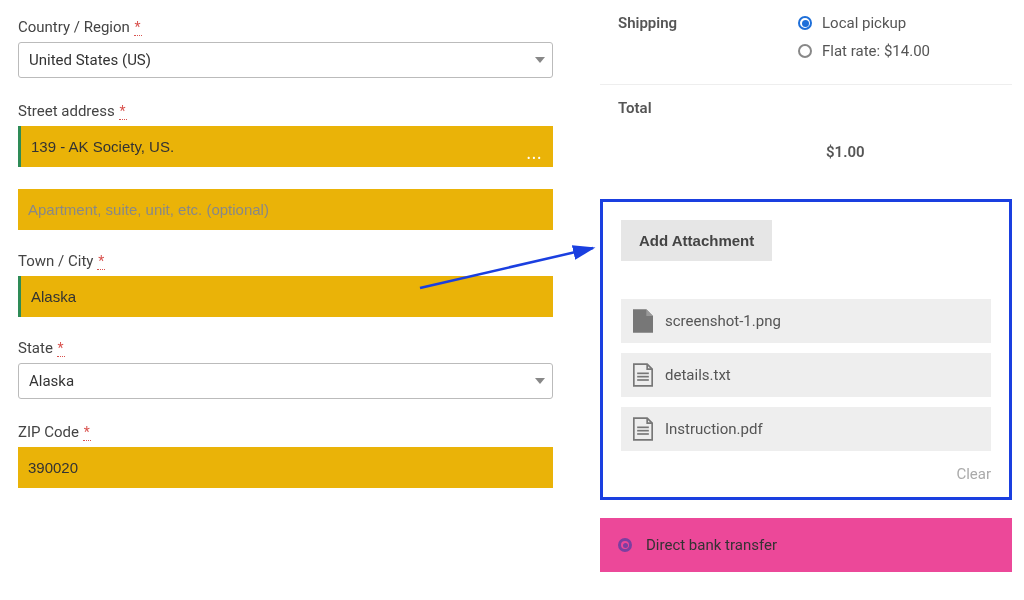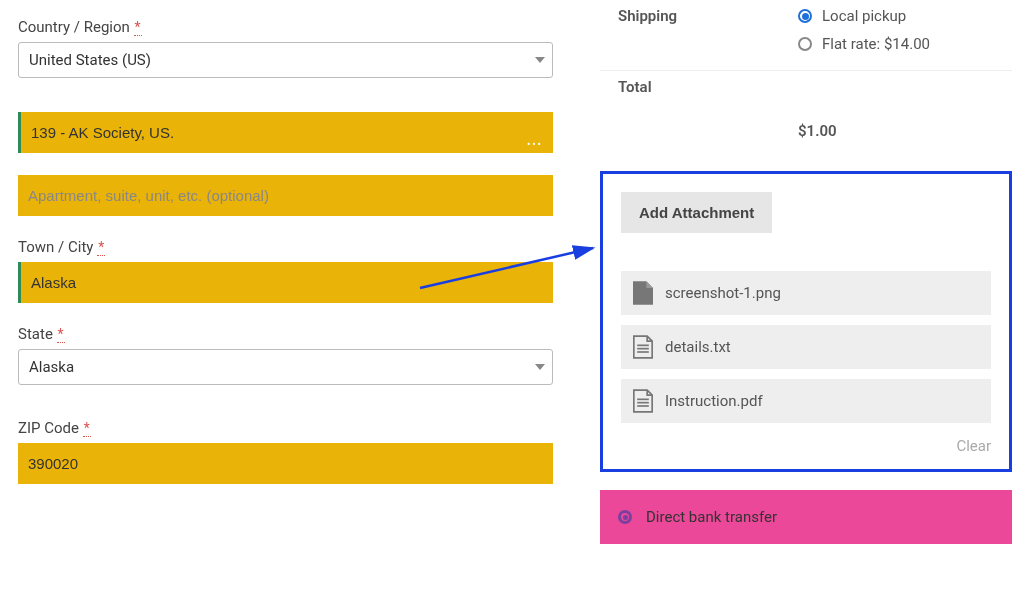--- a/index.html
+++ b/index.html
@@ -31,21 +31,21 @@
     display: block;
   }
   .req {
     color: #d9534f;
     border-bottom: 1px dotted #d9534f;
     font-size: 14px;
     padding: 0 1px;
   }
   .select-wrap {
     position: relative;
-    margin-bottom: 34px;
+    margin-bottom: 24px;
   }
   .select-box {
     width: 100%;
     border: 1px solid #bbb;
     border-radius: 3px;
     padding: 8px 30px 8px 10px;
     background: #fff;
     font-size: 15px;
     color: #333;
     cursor: pointer;
@@ -72,23 +72,23 @@
   .text-input.accent {
     border-left: 3px solid #2e8b57;
   }
   .text-input::placeholder {
     color: #888;
   }
   
   .summary-row {
     display: flex;
     border-bottom: 1px solid #eee;
-    padding: 7px 18px;
-  }
-  .summary-row.no-border { border-bottom: none; }
+    padding: 14px 18px;
+  }
+  .summary-row.no-border { border-bottom: none; gap: 28px; }
   .summary-label {
     width: 180px;
     font-weight: 600;
     color: #555;
   }
   .summary-value {
     flex: 1;
     color: #555;
   }
   .radio-row {
@@ -199,20 +199,24 @@
 
   <label class="field-label">
     <span>Country / Region</span>
     <span class="req">*</span>
   </label>
   <div class="select-wrap">
     <div class="select-box">United States (US)</div>
     <span class="select-caret"></span>
   </div>
 
+  <label class="field-label">
+    <span>Street address</span>
+    <span class="req">*</span>
+  </label>
   <div class="input-wrap">
     <input type="text" class="text-input accent" value="139 - AK Society, US." style="">
     <span class="ellipsis-box">•••</span>
   </div>
   <input type="text" class="text-input" placeholder="Apartment, suite, unit, etc. (optional)" style="">
 
   <label class="field-label">
     <span>Town / City</span>
     <span class="req">*</span>
   </label>

